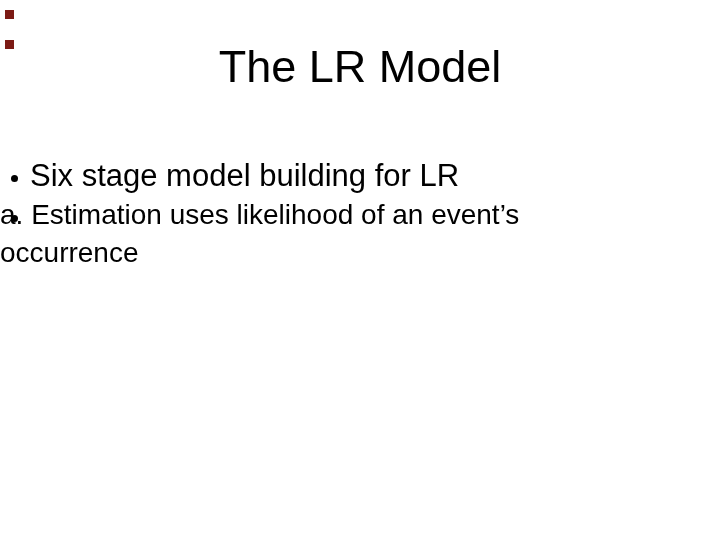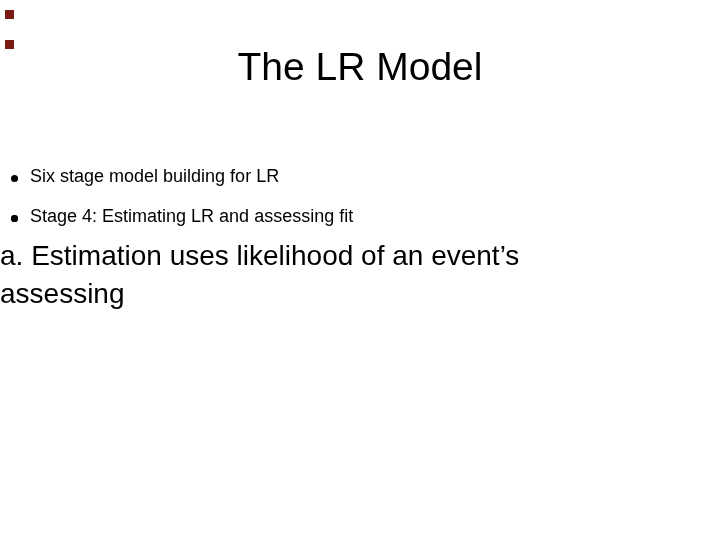--- a/index.html
+++ b/index.html
@@ -17,33 +17,33 @@
     width:9px;height:9px;
     background:#7c1a14;
   }
   .decor-sq.top{top:10px;}
   .decor-sq.bottom{top:40px;}
   .title{
     position:absolute;
     top:40px;left:0;
     width:720px;
     text-align:center;
-    font-size:39px;
+    font-size:45px;
     line-height:54px;
     font-weight:400;
     white-space:nowrap;
   }
   .content{
     position:absolute;
     top:156px;left:0;
     width:716px;
   }
   .bullet-row{
     display:flex;
-    font-size:18px;
+    font-size:31px;
     line-height:40.4px;
   }
   .marker{
     flex:0 0 30px;
     position:relative;
   }
   .dot{
     position:absolute;
     left:11px;top:19px;
     width:7px;height:7px;
@@ -77,24 +77,18 @@
     </div>
 
 
     <div class="bullet-row">
       <span class="marker">
           <span class="dot"></span>
         </span>
     </div>
 
 
-    <div class="bullet-row">
-      <span class="marker">
-          <span class="dot"></span>
-        </span>
-      <span class="bullet-text">Stage 4: Estimating LR and assessing fit</span>
-    </div>
 
     <div class="sub-line">a. Estimation uses likelihood of an event’s</div>
-    <div class="sub-line">assessing</div>
+    <div class="sub-line">occurrence</div>
 
   </div>
 </div>
 
 </body></html>

